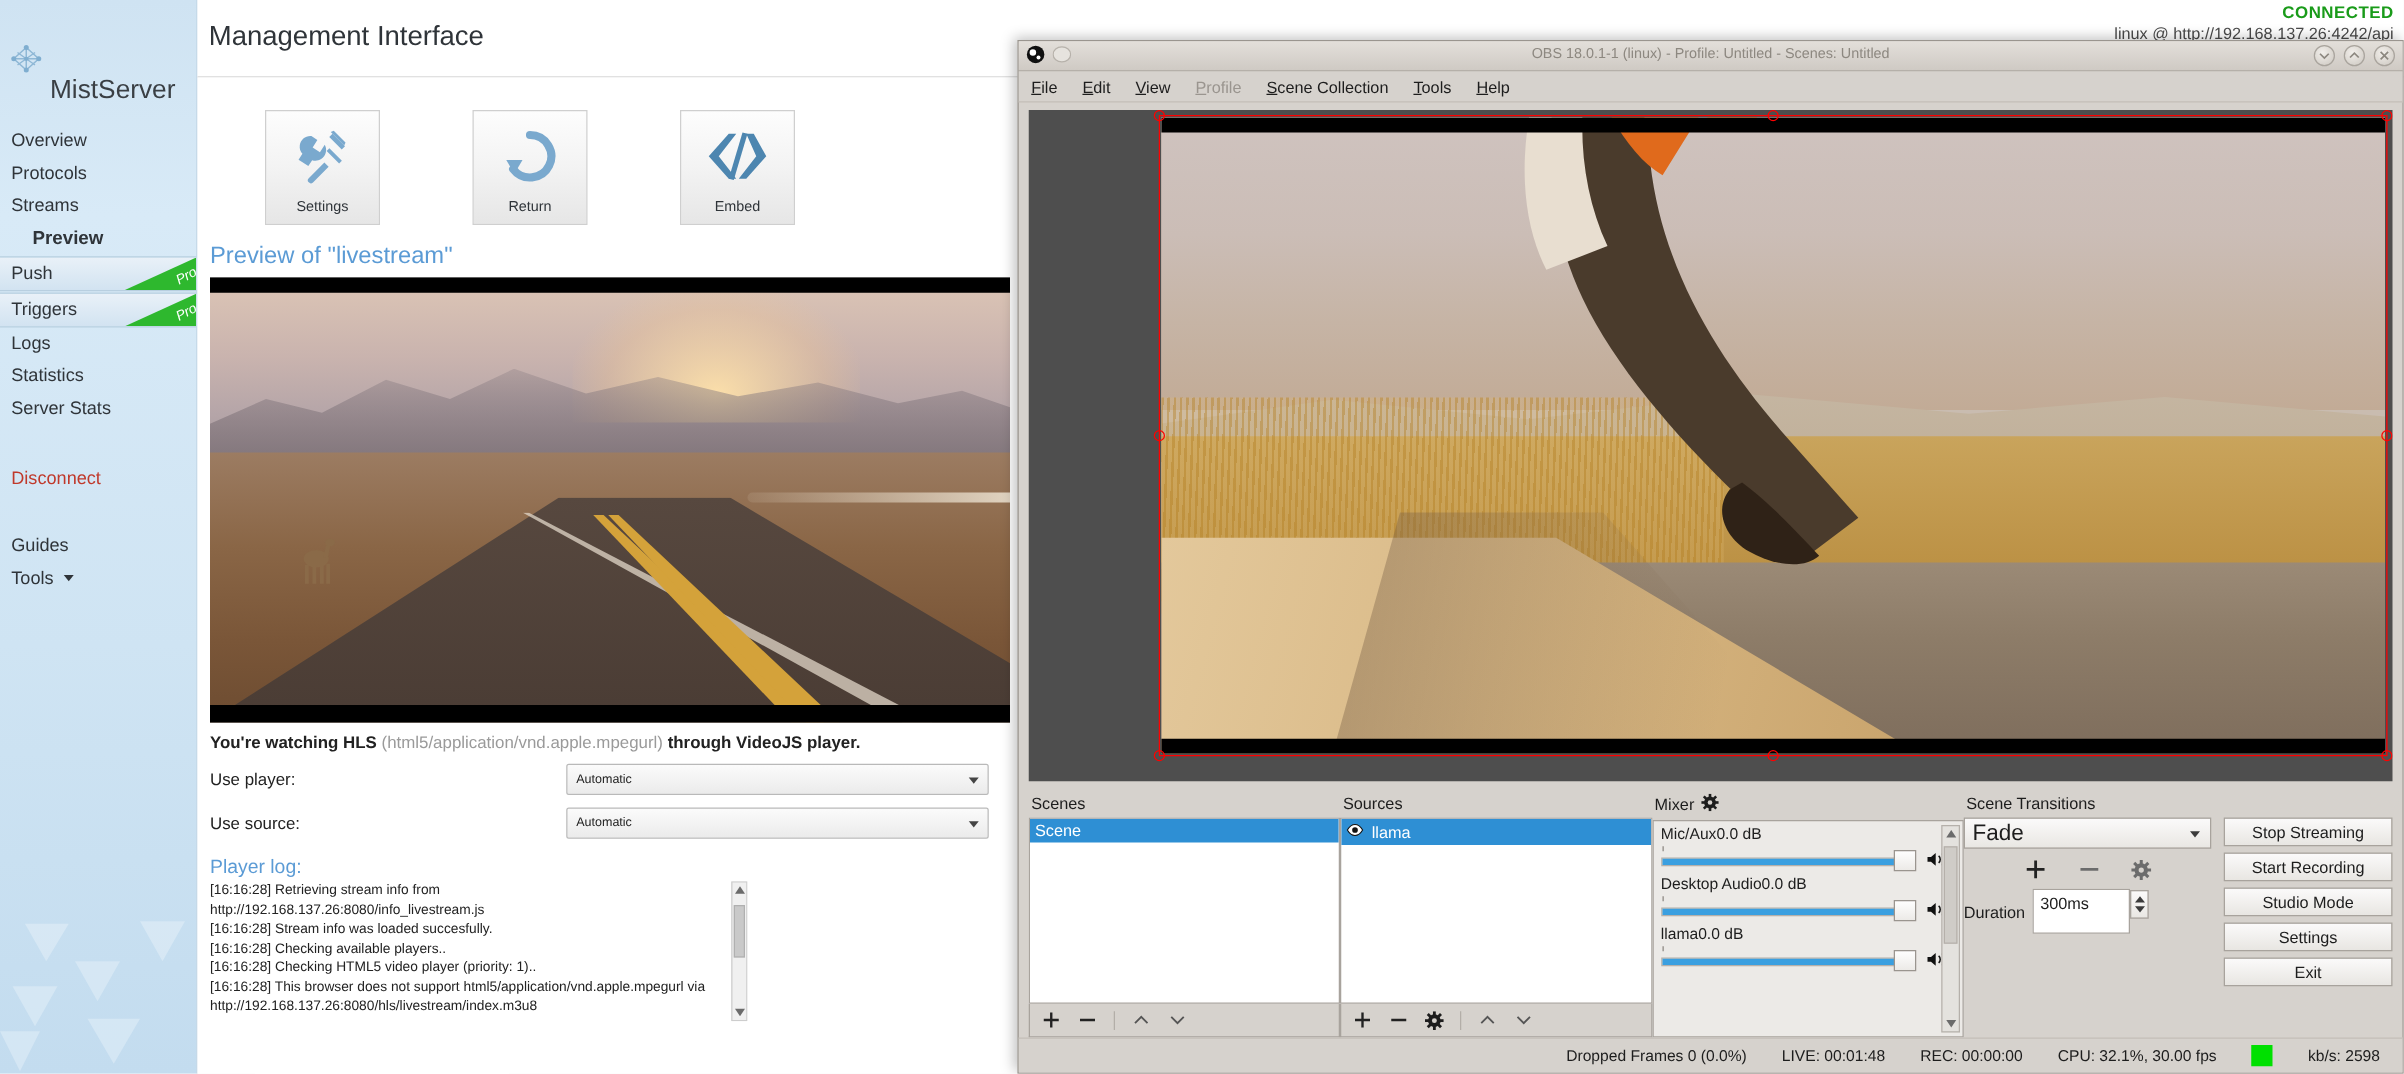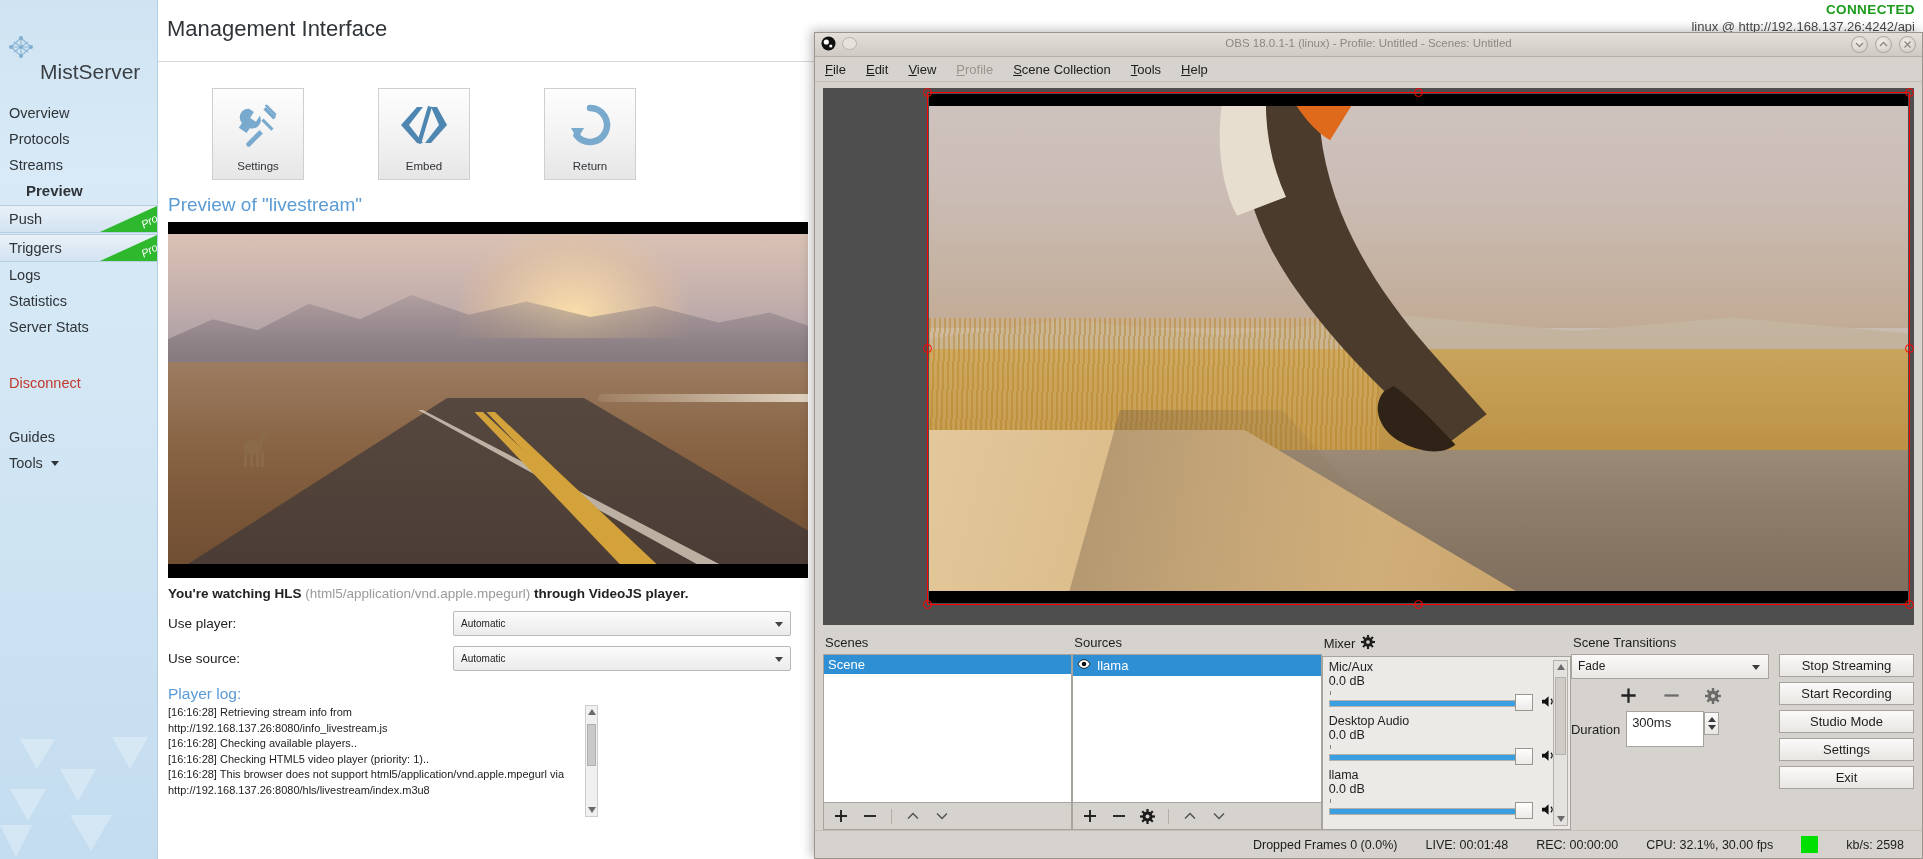--- a/index.html
+++ b/index.html
@@ -213,40 +213,40 @@
   }
   .panel-toolbar {
     height:27px; background:#d6d2cd; display:flex; align-items:center; gap:13px; padding-left:9px;
     border:1px solid #a8a39d; border-top:none;
   }
   .ptool { cursor:pointer; display:flex; align-items:center; }
   .psep { width:1px; height:15px; background:#b3aea8; }
 
   .mixer-box { background:#eceae7; border:1px solid #a8a39d; flex:1; position:relative; padding:3px 3px 0 6px; overflow:hidden; }
   .mx-row { margin-bottom:2px; }
-  .mx-top { display:flex; justify-content:space-between; font-size:12.5px; color:#1d1d1d; padding-right:22px;flex-direction:column; }
+  .mx-top { display:flex; justify-content:flex-start; font-size:12.5px; color:#1d1d1d; padding-right:22px; }
   .mx-slider { position:relative; height:19px; margin-top:5px; padding-right:4px; }
   .mx-track { position:absolute; left:0; top:7px; width:198px; height:7px;
     background:#e4e2de; border:1px solid #b5b0aa; }
   .mx-fill { position:absolute; left:1px; top:8px; width:188px; height:5px; background:#3a9fe0; }
   .mx-knob { position:absolute; left:186px; top:1px; width:18px; height:17px;
     background:linear-gradient(to bottom,#fefefe,#eceae7); border:1px solid #9a958f; }
   .mx-tick { position:absolute; left:1px; top:-2px; width:1px; height:4px; background:#8b8681; }
   .mx-icons { position:absolute; left:212px; top:1px; display:flex; gap:10px; align-items:center; }
   .mx-sb { position:absolute; right:2px; top:3px; width:15px; bottom:3px; background:#e4e2de; border:1px solid #b5b0aa; }
   .mx-sb .th { position:absolute; left:1px; top:16px; width:11px; height:78px; background:#cfccc7; border:1px solid #b5b0aa;}
   .mx-sb .a { position:absolute; left:3px; width:0;height:0;}
   .mx-sb .a.up { top:3px; border-left:4px solid transparent;border-right:4px solid transparent;border-bottom:6px solid #6b6b6b;}
   .mx-sb .a.dn { bottom:3px; border-left:4px solid transparent;border-right:4px solid transparent;border-top:6px solid #6b6b6b;}
 
   .trans-grid { display:flex; gap:10px; }
   .trans-left { width:198px; }
   .trans-sel {
     height:25px; position:relative; background:linear-gradient(to bottom,#fbfafa,#e9e7e3);
-    border:1px solid #a8a39d; font-size:12px; color:#1d1d1d; line-height:23px; padding-left:6px; cursor:pointer;
+    border:1px solid #a8a39d; font-size:18px; color:#1d1d1d; line-height:23px; padding-left:6px; cursor:pointer;
   }
   .trans-sel .caret { position:absolute; right:8px; top:10px;
     border-left:4px solid transparent;border-right:4px solid transparent;border-top:5px solid #3b3b3b; }
   .trans-ops { display:flex; justify-content:center; gap:24px; align-items:center; height:27px; margin-top:3px; }
   .dur-row { display:flex; align-items:center; gap:6px; margin-top:2px; }
   .dur-row .lbl { font-size:13px; color:#1d1d1d; }
   .spin { position:relative; width:78px; height:36px; background:#fff; border:1px solid #a8a39d;
     font-size:13px; color:#1d1d1d; line-height:21px; padding-left:5px; }
   .spin-btns { position:absolute; right:-16px; top:0; width:15px; height:23px;
     background:linear-gradient(to bottom,#fbfafa,#e9e7e3); border:1px solid #a8a39d; }
@@ -353,38 +353,38 @@
               <path d="M31 5l10 10-2.6 2.6-10-10z"></path>
               <path d="M28.5 16.5l-2.2 2.2 10 10 2.2-2.2z"></path>
               <path d="M29.6 3.6l2.4-1 9.4 9.4-1 2.4z"></path>
             </g>
           </svg>
         </div>
         <div class="cap">Settings</div>
       </div>
       <div class="tool-btn">
         <div class="glyph">
+          <svg width="46" height="46" viewBox="0 0 46 46">
+            <path d="M23 6a17 17 0 1 1-13.5 27.3" fill="none" stroke="#7aa9ce" stroke-width="6.5" stroke-linecap="round"></path>
+            <polygon points="4,26 17,26 10.5,37" fill="#7aa9ce"></polygon>
+          </svg>
+        </div>
+        <div class="cap">Return</div>
+      </div>
+      <div class="tool-btn">
+        <div class="glyph">
           <svg width="50" height="40" viewBox="0 0 50 40">
             <g fill="#4d86b0">
               <polygon points="18,2 24,2 10,20 24,38 18,38 2,20"></polygon>
               <polygon points="32,2 38,2 48,20 32,38 26,38 40,20"></polygon>
               <polygon points="29,1 33,2 22,39 18,38"></polygon>
             </g>
           </svg>
         </div>
         <div class="cap">Embed</div>
-      </div>
-      <div class="tool-btn">
-        <div class="glyph">
-          <svg width="46" height="46" viewBox="0 0 46 46">
-            <path d="M23 6a17 17 0 1 1-13.5 27.3" fill="none" stroke="#7aa9ce" stroke-width="6.5" stroke-linecap="round"></path>
-            <polygon points="4,26 17,26 10.5,37" fill="#7aa9ce"></polygon>
-          </svg>
-        </div>
-        <div class="cap">Return</div>
       </div>
     </div>
 
     <div class="sect-head">Preview of "livestream"</div>
 
     <div class="preview-video">
       <div class="pv-sky"></div>
       <div class="pv-sun"></div>
       <div class="pv-mtn"></div>
       <div class="pv-ground"></div>
@@ -424,20 +424,21 @@
       <div class="sel">
         <span>Automatic</span>
         <span class="caret"></span>
       </div>
     </div>
 
     <div class="log-head">Player log:</div>
     <div class="log-box">
       <div class="log-line">[16:16:28]  Retrieving            stream            info            from</div>
       <div class="log-line">http://192.168.137.26:8080/info_livestream.js</div>
+      <div class="log-line">[16:16:28]  Stream info was loaded succesfully.</div>
       <div class="log-line">[16:16:28]  Checking available players..</div>
       <div class="log-line">[16:16:28]  Checking HTML5 video player (priority: 1)..</div>
       <div class="log-line">[16:16:28]  This browser does not support html5/application/vnd.apple.mpegurl via</div>
       <div class="log-line">http://192.168.137.26:8080/hls/livestream/index.m3u8</div>
       <div class="log-sb">
         <span class="ar up"></span>
         <span class="thumb"></span>
         <span class="ar dn"></span>
       </div>
     </div>

